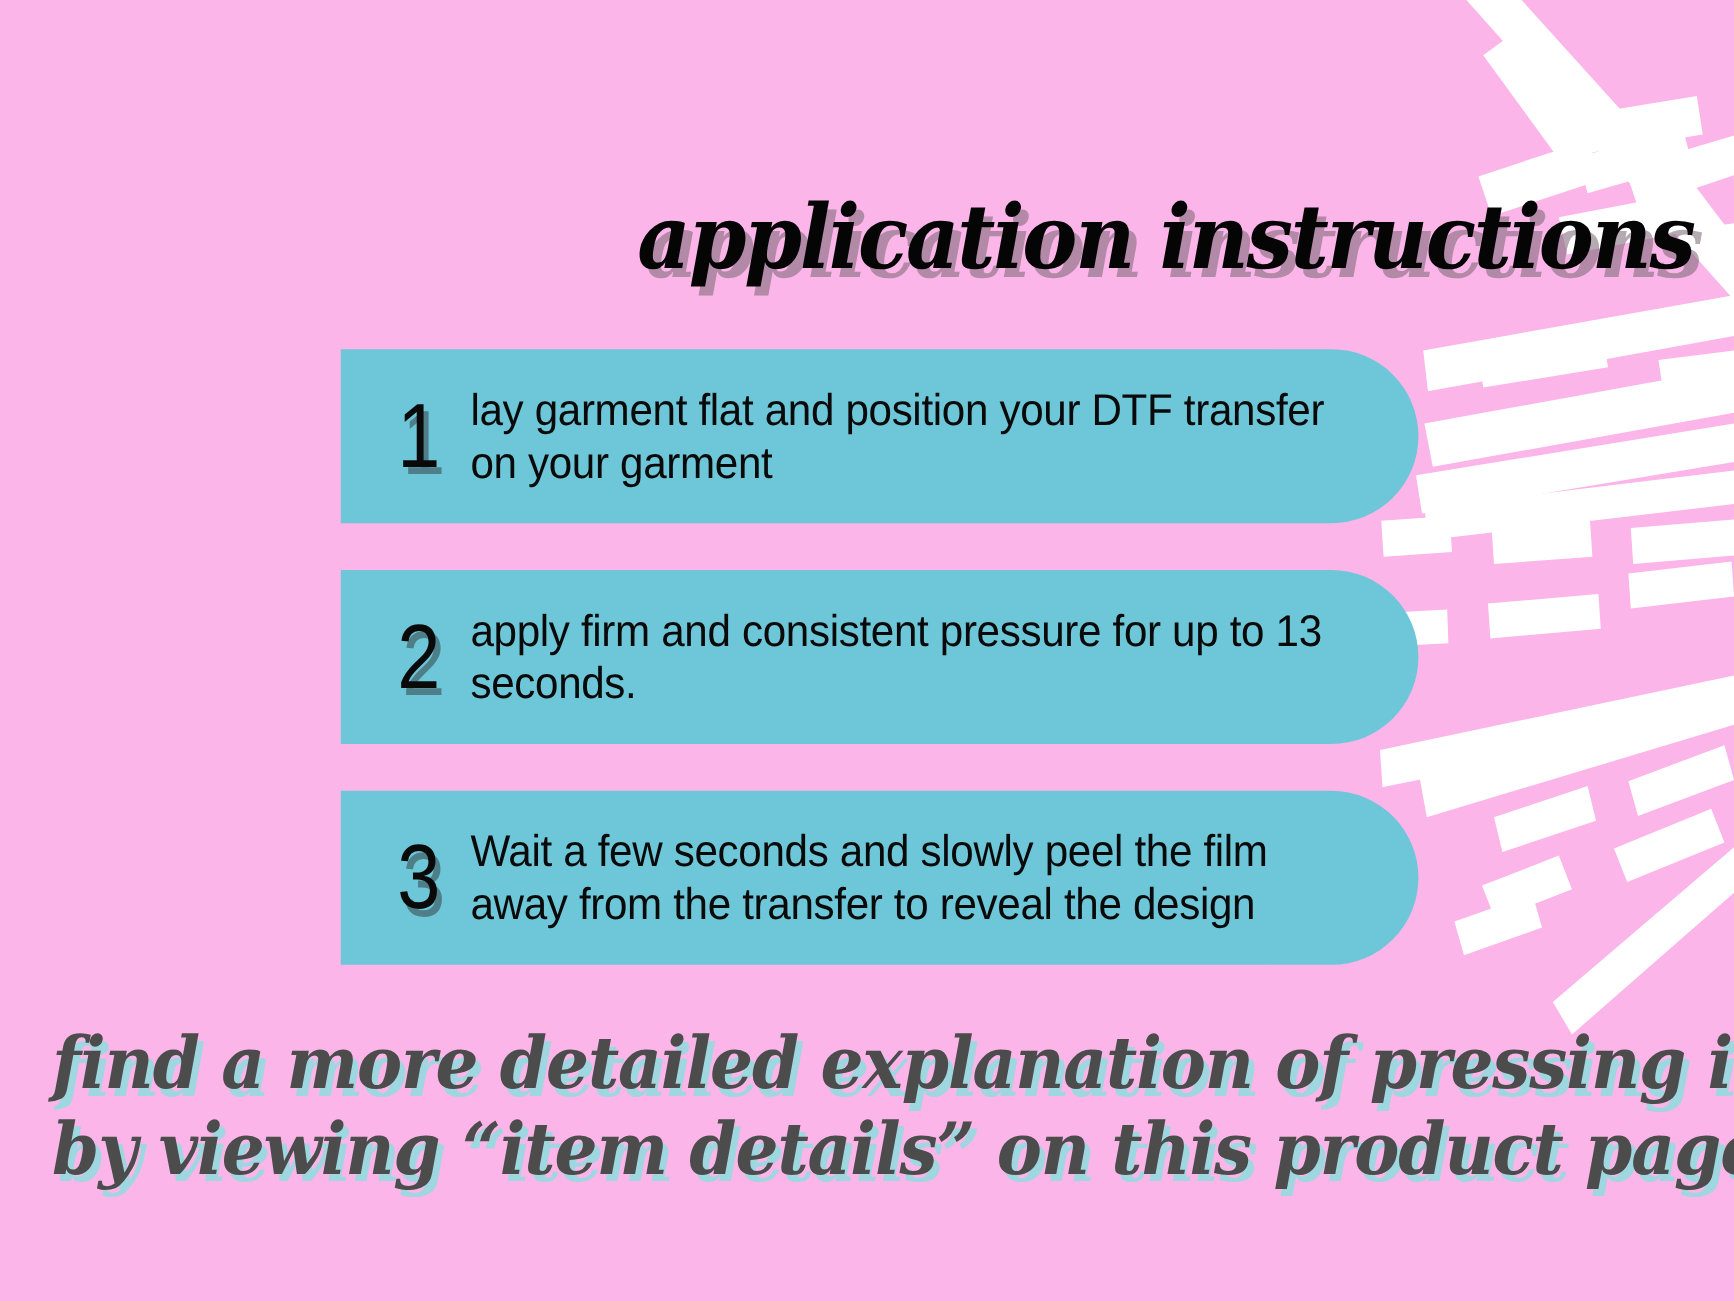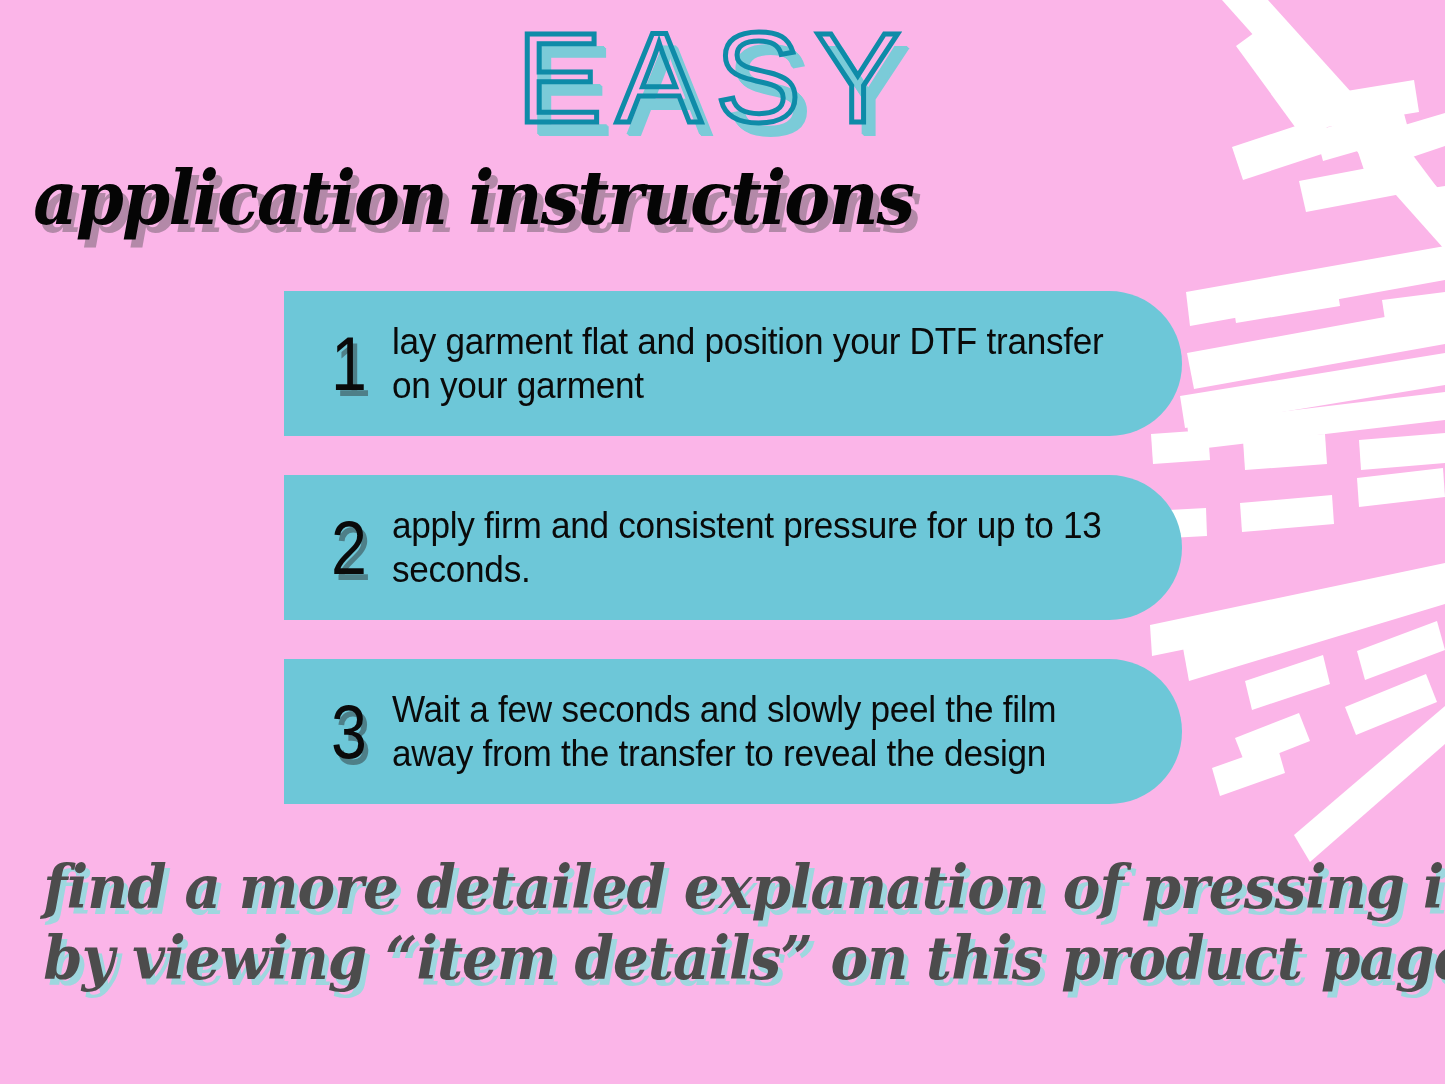--- a/index.html
+++ b/index.html
@@ -46,21 +46,21 @@
        11px 13px 0 #7BCBD8,
        12px 14px 0 #7BCBD8;
     padding-right:14px;
   }
 
   
   #subhead-wrap{
     position:absolute;
     left:0;top:160px;
     width:1445px;
-    text-align:left;
+    text-align:right;
     z-index:5;
   }
   #subhead{
     display:inline-block;
     font-family:"DejaVu Serif", serif;
     font-style:italic;
     font-weight:bold;
     font-size:74px;
     line-height:1.05;
     letter-spacing:-2px;
@@ -187,23 +187,20 @@
 
       <polygon points="1235,738 1246,766 1310,741 1299,713"></polygon>
       <polygon points="1345,707 1356,735 1437,702 1426,674"></polygon>
 
       <polygon points="1294,835 1310,862 1445,744 1445,706"></polygon>
 
       <polygon points="1212,768 1220,796 1285,773 1277,745"></polygon>
     </g>
   </svg>
 
-  <div id="easy-wrap">
-    <span id="easy">EASY</span>
-  </div>
 
   <div id="subhead-wrap">
     <span id="subhead">application instructions</span>
   </div>
 
   <div class="pill" id="pill-1">
     <span class="step-num">1</span>
     <span class="step-text">lay garment flat and position your DTF transfer on your garment</span>
   </div>
 

